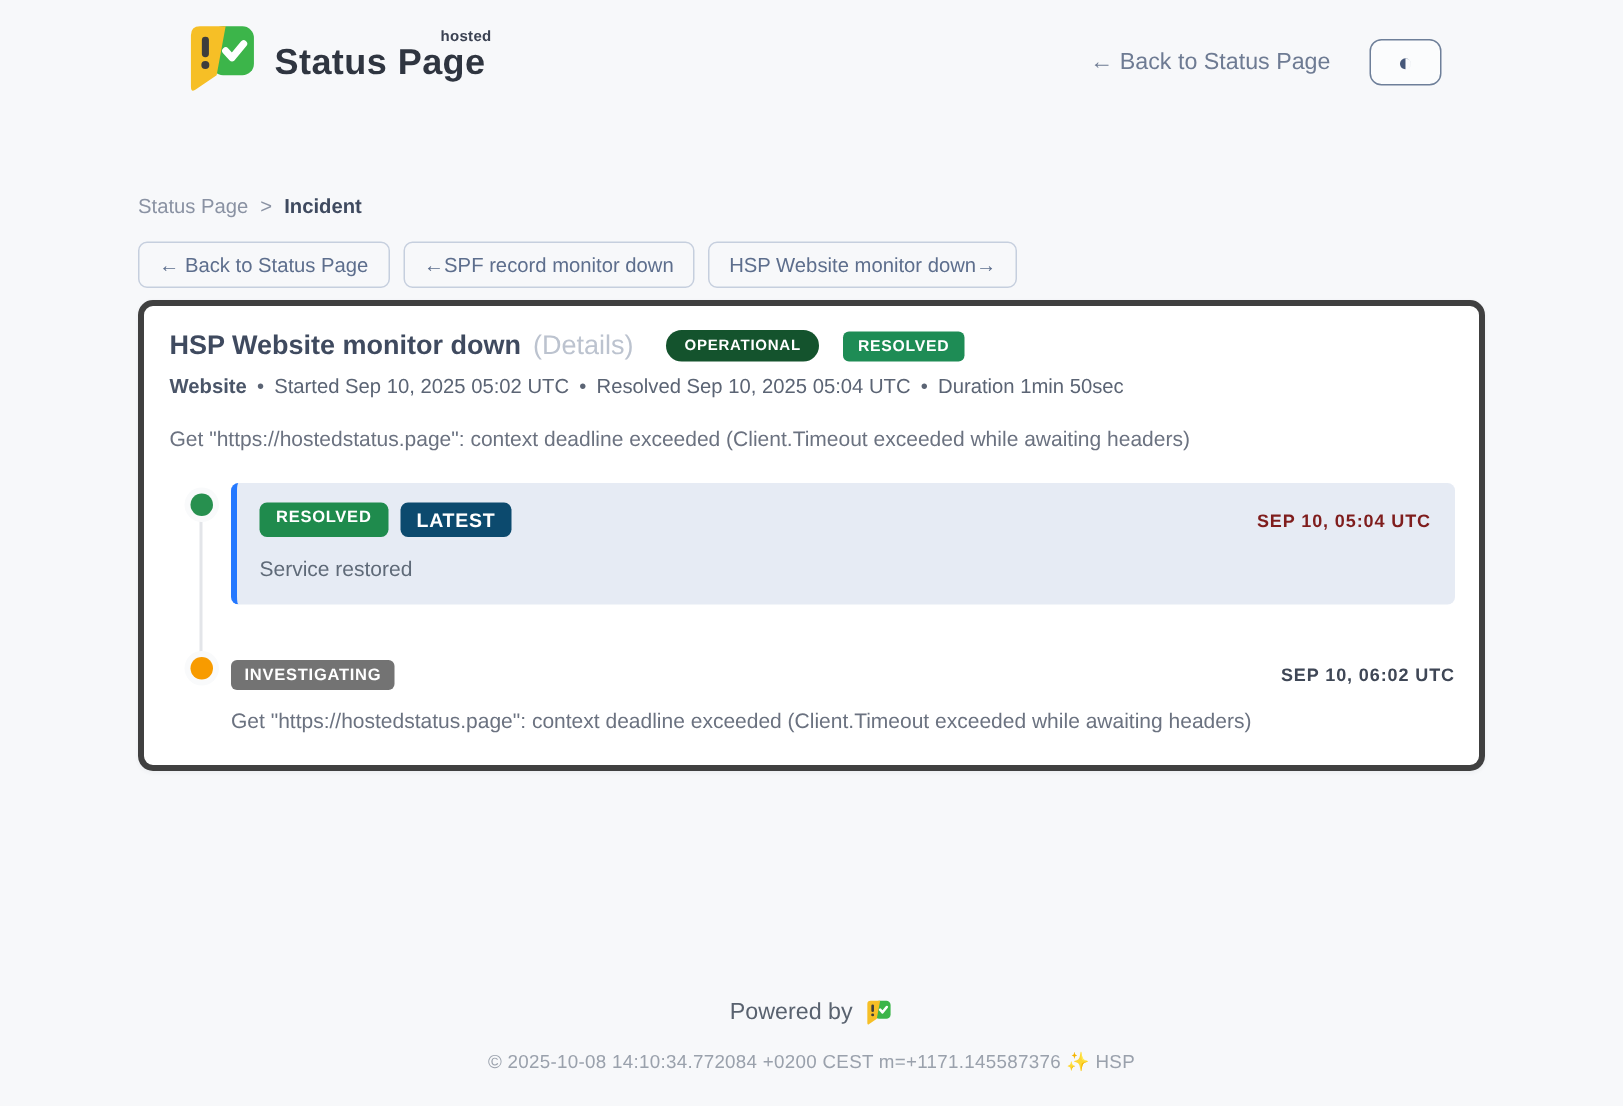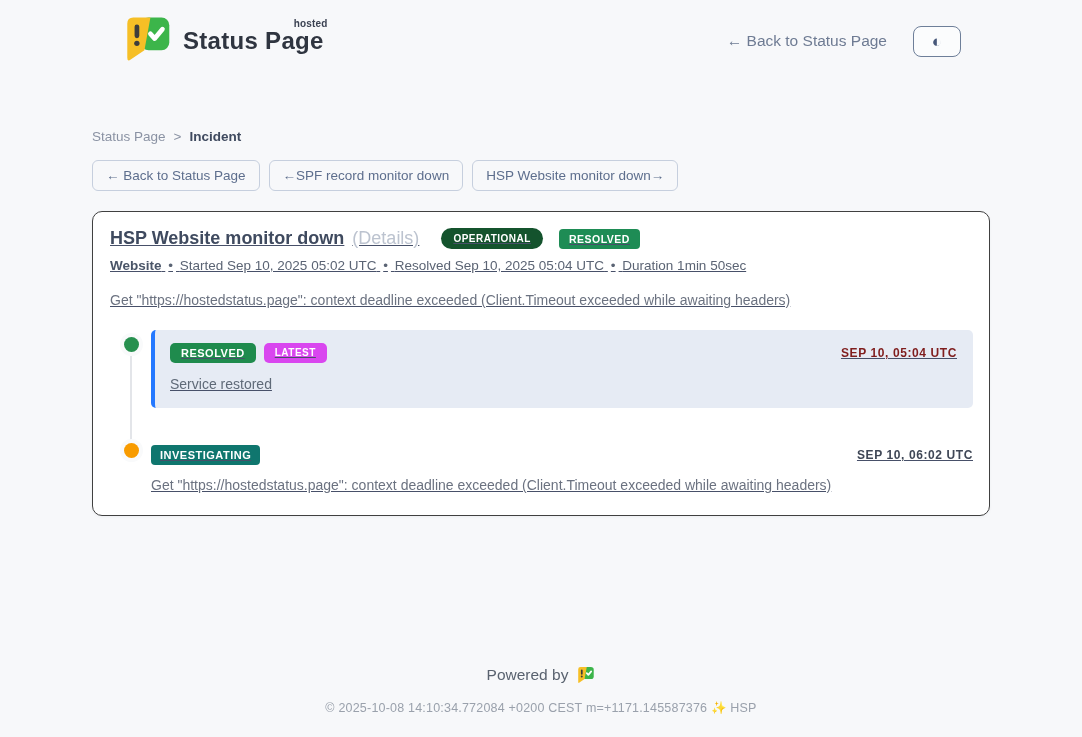--- a/index.html
+++ b/index.html
@@ -32,32 +32,32 @@
   .title-row { margin-top:16px; display:flex; align-items:center; justify-content:space-between; }
   .page-title { font-size:22px; font-weight:700; color:#49536b; letter-spacing:.2px; }
   .nav-buttons { display:flex; gap:9px; }
   .nav-btn {
     font-family:inherit; font-size:13.5px; color:#5d6e8d; background:transparent;
     border:1px solid #c6cfde; border-radius:6px; padding:7px 13px; cursor:pointer; white-space:nowrap;
   }
 
   
   .card {
-    margin-top:20px; background:#ffffff; border:1px solid #404040; border-radius:10px;
-    padding:16px 16px 22px 17px; box-shadow:0 1px 3px rgba(40,50,70,.05);text-decoration:underline;
+    margin-top:8px; background:#ffffff; border:4px solid #404040; border-radius:10px;
+    padding:16px 16px 22px 17px; box-shadow:0 1px 3px rgba(40,50,70,.05);
   }
   .card-title-row { display:flex; align-items:center; gap:8px; }
   .incident-title { font-size:18px; font-weight:700; color:#3f4a5f; }
   .incident-component { font-size:18px; font-weight:400; color:#bcc3cf; }
   .badge { display:inline-block; color:#fff; font-weight:700; letter-spacing:.5px; }
   .badge-operational { background:#14532d; font-size:10px; padding:5px 12px; border-radius:999px; margin-left:14px; }
   .badge-resolved-hdr { background:#1e8c55; font-size:10.5px; padding:4px 10px; border-radius:4px; margin-left:8px; }
   .badge-resolved { background:#1f8b4d; font-size:11px; padding:4px 11px; border-radius:5px; }
-  .badge-latest { background:#d946ef; font-size:10px; padding:4px 11px; border-radius:5px; }
-  .badge-investigating { background:#0f766e; font-size:11px; padding:4px 9px; border-radius:4px; }
+  .badge-latest { background:#0c4a6e; font-size:13px; padding:4px 11px; border-radius:5px; }
+  .badge-investigating { background:#737373; font-size:11px; padding:4px 9px; border-radius:4px; }
   .meta-row { margin-top:9px; font-size:13.5px; color:#5b6474; }
   .meta-row .meta-component { font-weight:700; color:#4a5568; }
   .meta-sep { margin:0 3px; }
   .incident-desc { margin-top:19px; font-size:14px; color:#6b7280; }
 
   
   .timeline { margin-top:22px; position:relative; }
   .timeline-line { position:absolute; left:20px; top:18px; width:2px; background:#e3e5e9; }
   .tl-item { display:flex; position:relative; }
   .tl-item + .tl-item { margin-top:33px; }

